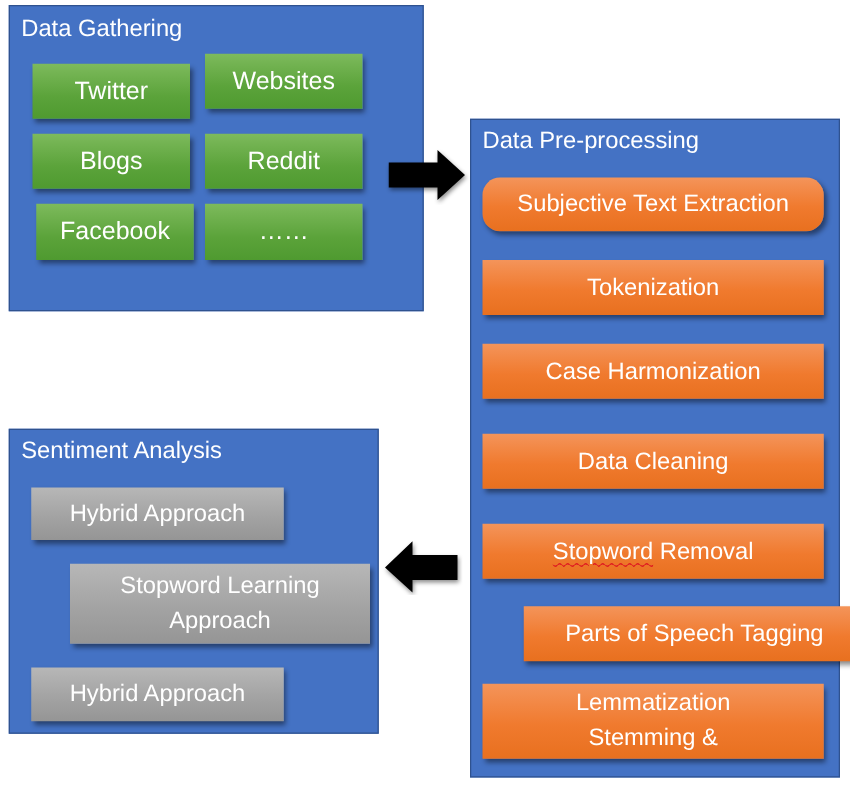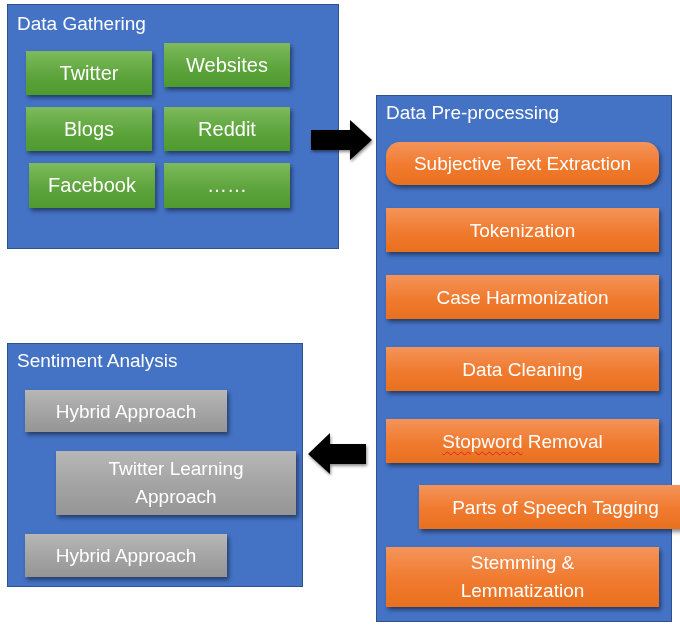--- a/index.html
+++ b/index.html
@@ -42,35 +42,35 @@
   <div class="panel-title" style="top:6px;">Data Pre-processing</div>
   <div class="node orange" style="left:9px; top:46px; width:273px; height:43px;border-radius:14px;">Subjective Text Extraction</div>
   <div class="node orange" style="left:9px; top:112px; width:273px; height:44px;">Tokenization</div>
   <div class="node orange" style="left:9px; top:179px; width:273px; height:44px;">Case Harmonization</div>
   <div class="node orange" style="left:9px; top:251px; width:273px; height:44px;">Data Cleaning</div>
   <div class="node orange" style="left:9px; top:323px; width:273px; height:44px;">
     <span><span class="squiggle">Stopword</span><span style="white-space:pre;"> Removal</span></span>
   </div>
   <div class="node orange" style="left:9px; top:389px; width:273px; height:44px;margin-left:33px;">Parts of Speech Tagging</div>
   <div class="node orange" style="left:9px; top:451px; width:273px; height:60px; flex-direction:column; line-height:28px;">
+    <span>Lemmatization</span>
     <span>Stemming &amp;</span>
-    <span>Lemmatization</span>
   </div>
 </div>
 
 <svg class="arrow" style="left:304px; top:430px;" width="66" height="46" viewBox="0 0 66 46">
   <defs>
       <filter id="sh2" x="-20%" y="-20%" width="140%" height="150%">
         <feDropShadow dx="1" dy="2" stdDeviation="1.5" flood-opacity="0.45"></feDropShadow>
       </filter>
     </defs>
   <polygon points="62,14 26,14 26,3 4,24 26,44 26,34 62,34" fill="#000000" filter="url(#sh2)"></polygon>
 </svg>
 
 <div class="panel" style="left:7px; top:343px; width:296px; height:244px;">
   <div class="panel-title" style="top:6px;">Sentiment Analysis</div>
   <div class="node gray" style="left:17px; top:46px; width:202px; height:42px;">Hybrid Approach</div>
   <div class="node gray" style="left:48px; top:107px; width:240px; height:64px; flex-direction:column; line-height:28px;">
-    <span>Twitter Learning</span>
+    <span>Stopword Learning</span>
     <span>Approach</span>
   </div>
   <div class="node gray" style="left:17px; top:190px; width:202px; height:43px;">Hybrid Approach</div>
 </div>
 
 </body></html>

